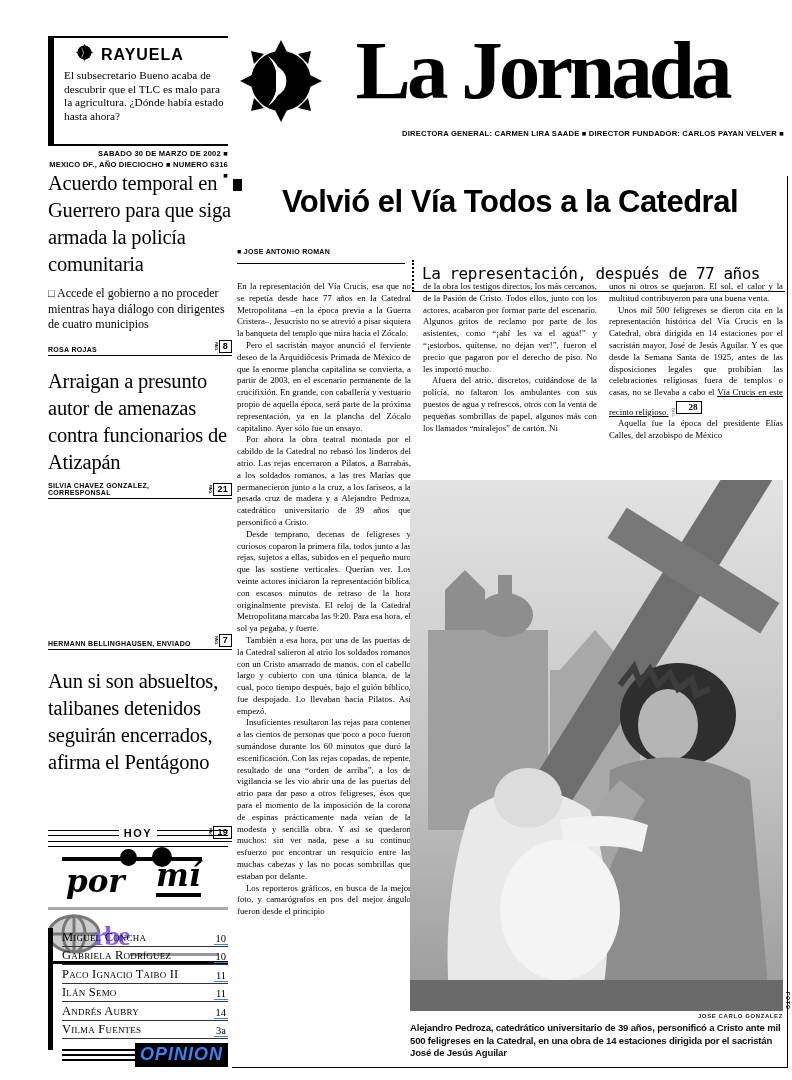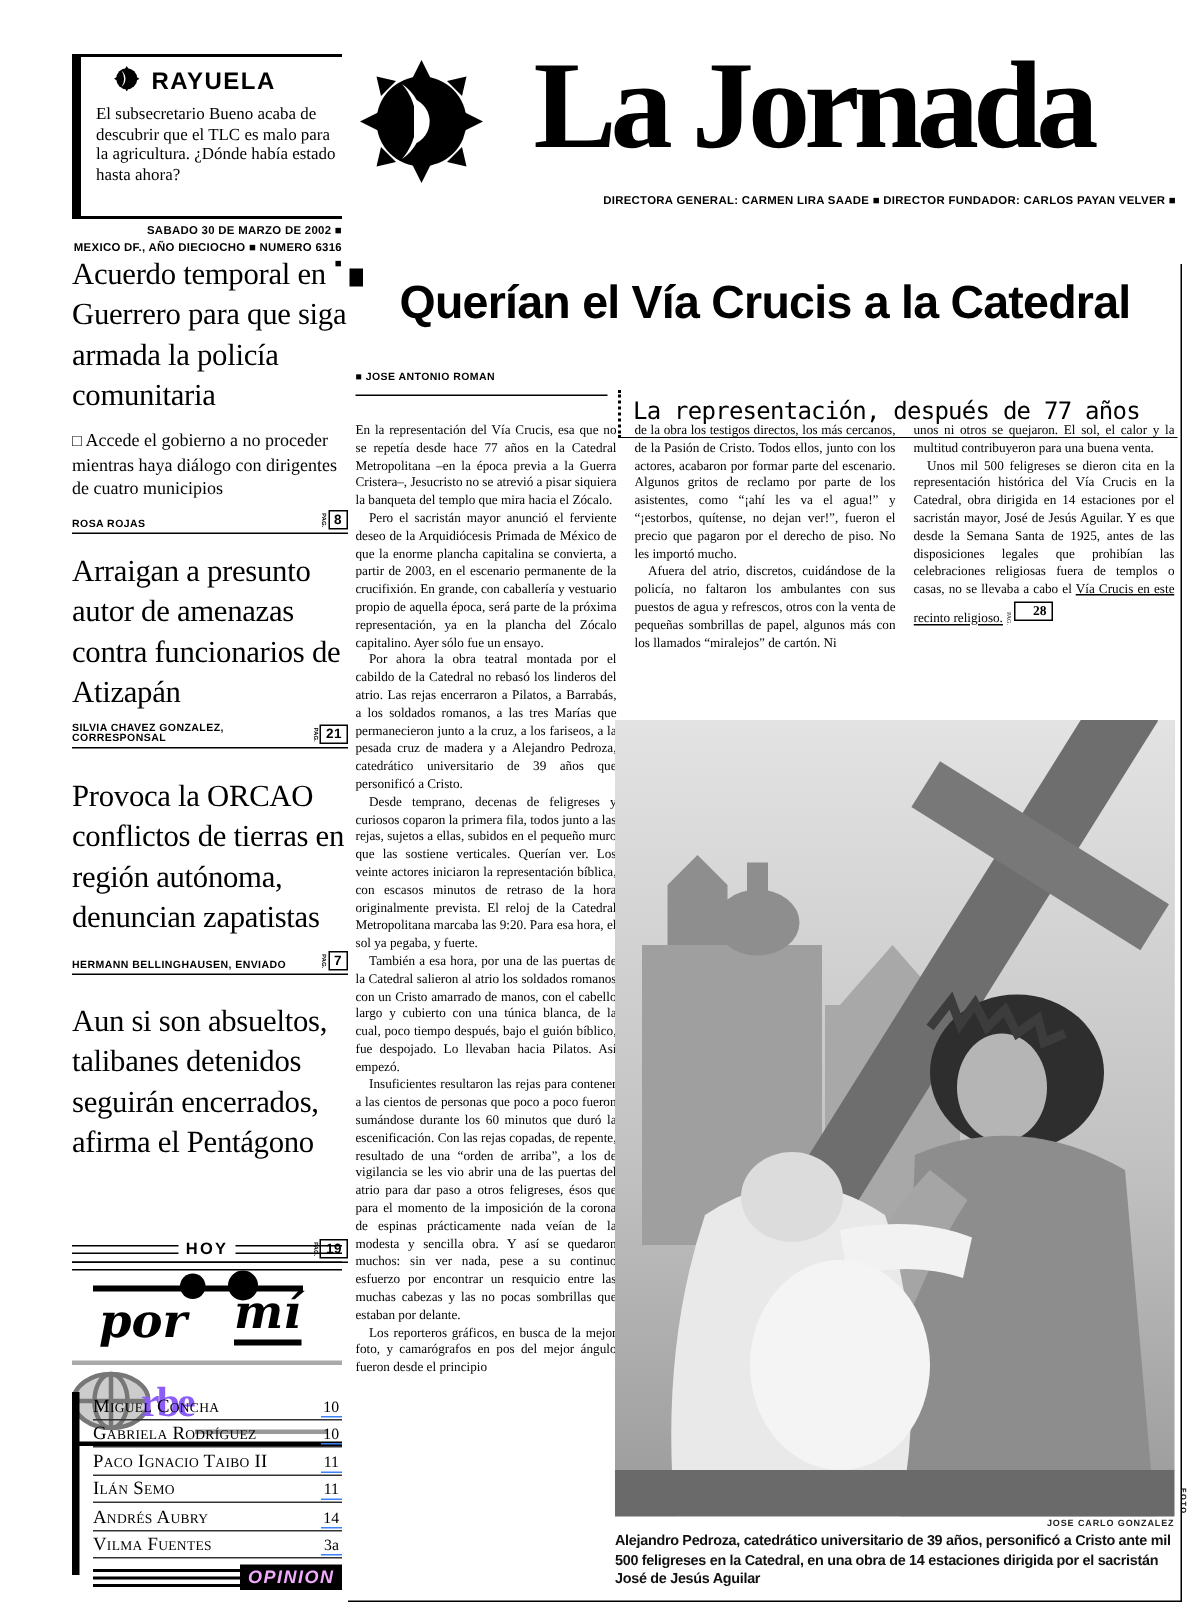--- a/index.html
+++ b/index.html
@@ -43,21 +43,21 @@
 
   
   .opinion{left:48px;top:928px;width:180px;}
   .opinion .bar{position:absolute;left:0;top:0;bottom:0;width:5px;background:#000;}
   .op-list{margin-left:14px;}
   .op-row{display:flex;justify-content:space-between;align-items:flex-end;border-bottom:1.2px solid #333;padding:2px 0 1px;height:14.5px;}
   .op-name{font-variant:small-caps;font-size:12.5px;letter-spacing:.2px;}
   .op-page{font-size:10.5px;border-bottom:1px solid #3b82f6;padding:0 2px;}
   .op-footer{display:flex;align-items:center;margin:4px 0 0 14px;}
   .triple{flex:1;height:8px;border-top:2px solid #000;border-bottom:2px solid #000;background:linear-gradient(#000,#000) center/100% 2px no-repeat;}
-  .opbox{background:#000;color:#f0abfc;font-family:"Liberation Sans",sans-serif;font-weight:bold;font-style:italic;font-size:12px;letter-spacing:1px;padding:1px 5px 2px;}
+  .opbox{background:#000;color:#3b82f6;font-family:"Liberation Sans",sans-serif;font-weight:bold;font-style:italic;font-size:18px;letter-spacing:1px;padding:1px 5px 2px;}
 
   
   .masthead-title{left:296px;top:20px;width:492px;text-align:center;font-family:"Liberation Serif",serif;font-weight:bold;font-size:83px;line-height:100px;letter-spacing:-4px;white-space:nowrap;}
   .directors{left:292px;top:129px;width:492px;text-align:right;font-family:"Liberation Sans",sans-serif;font-weight:bold;font-size:7.6px;letter-spacing:.2px;}
 
   
   .main-box{left:232px;top:176px;width:555px;height:891px;border-right:1.5px solid #000;border-bottom:1.5px solid #000;}
   .corner-sq{left:233px;top:179px;width:9px;height:12px;background:#000;}
   .main-h{left:237px;top:184px;width:546px;text-align:center;font-family:"Liberation Sans",sans-serif;font-weight:bold;font-size:31px;letter-spacing:-.5px;}
   .main-byline{left:237px;top:248px;width:168px;border-bottom:1.5px solid #000;padding-bottom:8px;font-family:"Liberation Sans",sans-serif;font-weight:bold;font-size:7px;letter-spacing:.3px;}
@@ -127,23 +127,20 @@
     <div class="story-h">Arraigan a presunto autor de amenazas contra funcionarios de Atizapán</div>
   </div>
   <div class="abs byrow" style="top:482px;">
     <span>SILVIA CHAVEZ GONZALEZ, CORRESPONSAL</span>
     <span class="pag">
         <span class="pag-v">PAG.</span>
         <span class="pagbox">21</span>
       </span>
   </div>
 
-  <div class="abs story" style="top:518px;">
-    <div class="story-h">Provoca la ORCAO conflictos de tierras en región autónoma, denuncian zapatistas</div>
-  </div>
   <div class="abs byrow" style="top:634px;">
     <span>HERMANN BELLINGHAUSEN, ENVIADO</span>
     <span class="pag">
         <span class="pag-v">PAG.</span>
         <span class="pagbox">7</span>
       </span>
   </div>
 
   <div class="abs story" style="top:668px;">
     <div class="story-h">Aun si son absueltos, talibanes detenidos seguirán encerrados, afirma el Pentágono</div>
@@ -236,21 +233,21 @@
       <path d="M30 18 A30 30 0 0 1 30 68 A38 38 0 0 0 30 18" fill="#fff"></path>
       <path d="M38 28 A16 16 0 0 1 38 58 Z" fill="#fff"></path>
     </svg>
   </div>
   <div class="abs directors">DIRECTORA GENERAL: CARMEN LIRA SAADE ■ DIRECTOR FUNDADOR: CARLOS PAYAN VELVER ■</div>
   <div class="abs masthead-title">La Jornada</div>
 
   <div class="abs main-box"></div>
   <div class="abs corner-sq"></div>
 
-  <div class="abs main-h">Querían el Vía Crucis a la Catedral</div>
+  <div class="abs main-h">Volvió el Vía Todos a la Catedral</div>
 
   <div class="abs main-byline">■ JOSE ANTONIO ROMAN</div>
   <div class="abs main-sub">La representación, después de 77 años</div>
 
   <div class="abs col col1">
     <p>En la representación del Vía Crucis, esa que no se repetía desde hace 77 años en la Catedral Metropolitana –en la época previa a la Guerra Cristera–, Jesucristo no se atrevió a pisar siquiera la banqueta del templo que mira hacia el Zócalo.</p>
     <p>Pero el sacristán mayor anunció el ferviente deseo de la Arquidiócesis Primada de México de que la enorme plancha capitalina se convierta, a partir de 2003, en el escenario permanente de la crucifixión. En grande, con caballería y vestuario propio de aquella época, será parte de la próxima representación, ya en la plancha del Zócalo capitalino. Ayer sólo fue un ensayo.</p>
     <p>Por ahora la obra teatral montada por el cabildo de la Catedral no rebasó los linderos del atrio. Las rejas encerraron a Pilatos, a Barrabás, a los soldados romanos, a las tres Marías que permanecieron junto a la cruz, a los fariseos, a la pesada cruz de madera y a Alejandro Pedroza, catedrático universitario de 39 años que personificó a Cristo.</p>
     <p>Desde temprano, decenas de feligreses y curiosos coparon la primera fila, todos junto a las rejas, sujetos a ellas, subidos en el pequeño muro que las sostiene verticales. Querían ver. Los veinte actores iniciaron la representación bíblica, con escasos minutos de retraso de la hora originalmente prevista. El reloj de la Catedral Metropolitana marcaba las 9:20. Para esa hora, el sol ya pegaba, y fuerte.</p>
     <p>También a esa hora, por una de las puertas de la Catedral salieron al atrio los soldados romanos con un Cristo amarrado de manos, con el cabello largo y cubierto con una túnica blanca, de la cual, poco tiempo después, bajo el guión bíblico, fue despojado. Lo llevaban hacia Pilatos. Así empezó.</p>
@@ -262,20 +259,21 @@
     <p>de la obra los testigos directos, los más cercanos, de la Pasión de Cristo. Todos ellos, junto con los actores, acabaron por formar parte del escenario. Algunos gritos de reclamo por parte de los asistentes, como “¡ahí les va el agua!” y “¡estorbos, quítense, no dejan ver!”, fueron el precio que pagaron por el derecho de piso. No les importó mucho.</p>
     <p>Afuera del atrio, discretos, cuidándose de la policía, no faltaron los ambulantes con sus puestos de agua y refrescos, otros con la venta de pequeñas sombrillas de papel, algunos más con los llamados “miralejos” de cartón. Ni</p>
   </div>
 
   <div class="abs col col3">
     <p>unos ni otros se quejaron. El sol, el calor y la multitud contribuyeron para una buena venta.</p>
     <p><span>Unos mil 500 feligreses se dieron cita en la representación histórica del Vía Crucis en la Catedral, obra dirigida en 14 estaciones por el sacristán mayor, José de Jesús Aguilar. Y es que desde la Semana Santa de 1925, antes de las disposiciones legales que prohibían las celebraciones religiosas fuera de templos o casas, no se llevaba a cabo el </span><span class="u">Vía Crucis en este recinto religioso.</span><span class="inline-pag">
           <span class="pag-v">PAG.</span>
           <span class="pagbox">28</span>
         </span></p>
+    <p>Aquella fue la época del presidente Elías Calles, del arzobispo de México</p>
   </div>
 
   <div class="abs photo">
     <svg width="373" height="531" viewBox="0 0 373 531">
       <defs>
         <linearGradient id="sky" x1="0" y1="0" x2="0" y2="1">
           <stop offset="0" stop-color="#e3e3e3"></stop>
             <stop offset=".55" stop-color="#c2c2c2"></stop>
             <stop offset="1" stop-color="#9a9a9a"></stop>
         </linearGradient>

